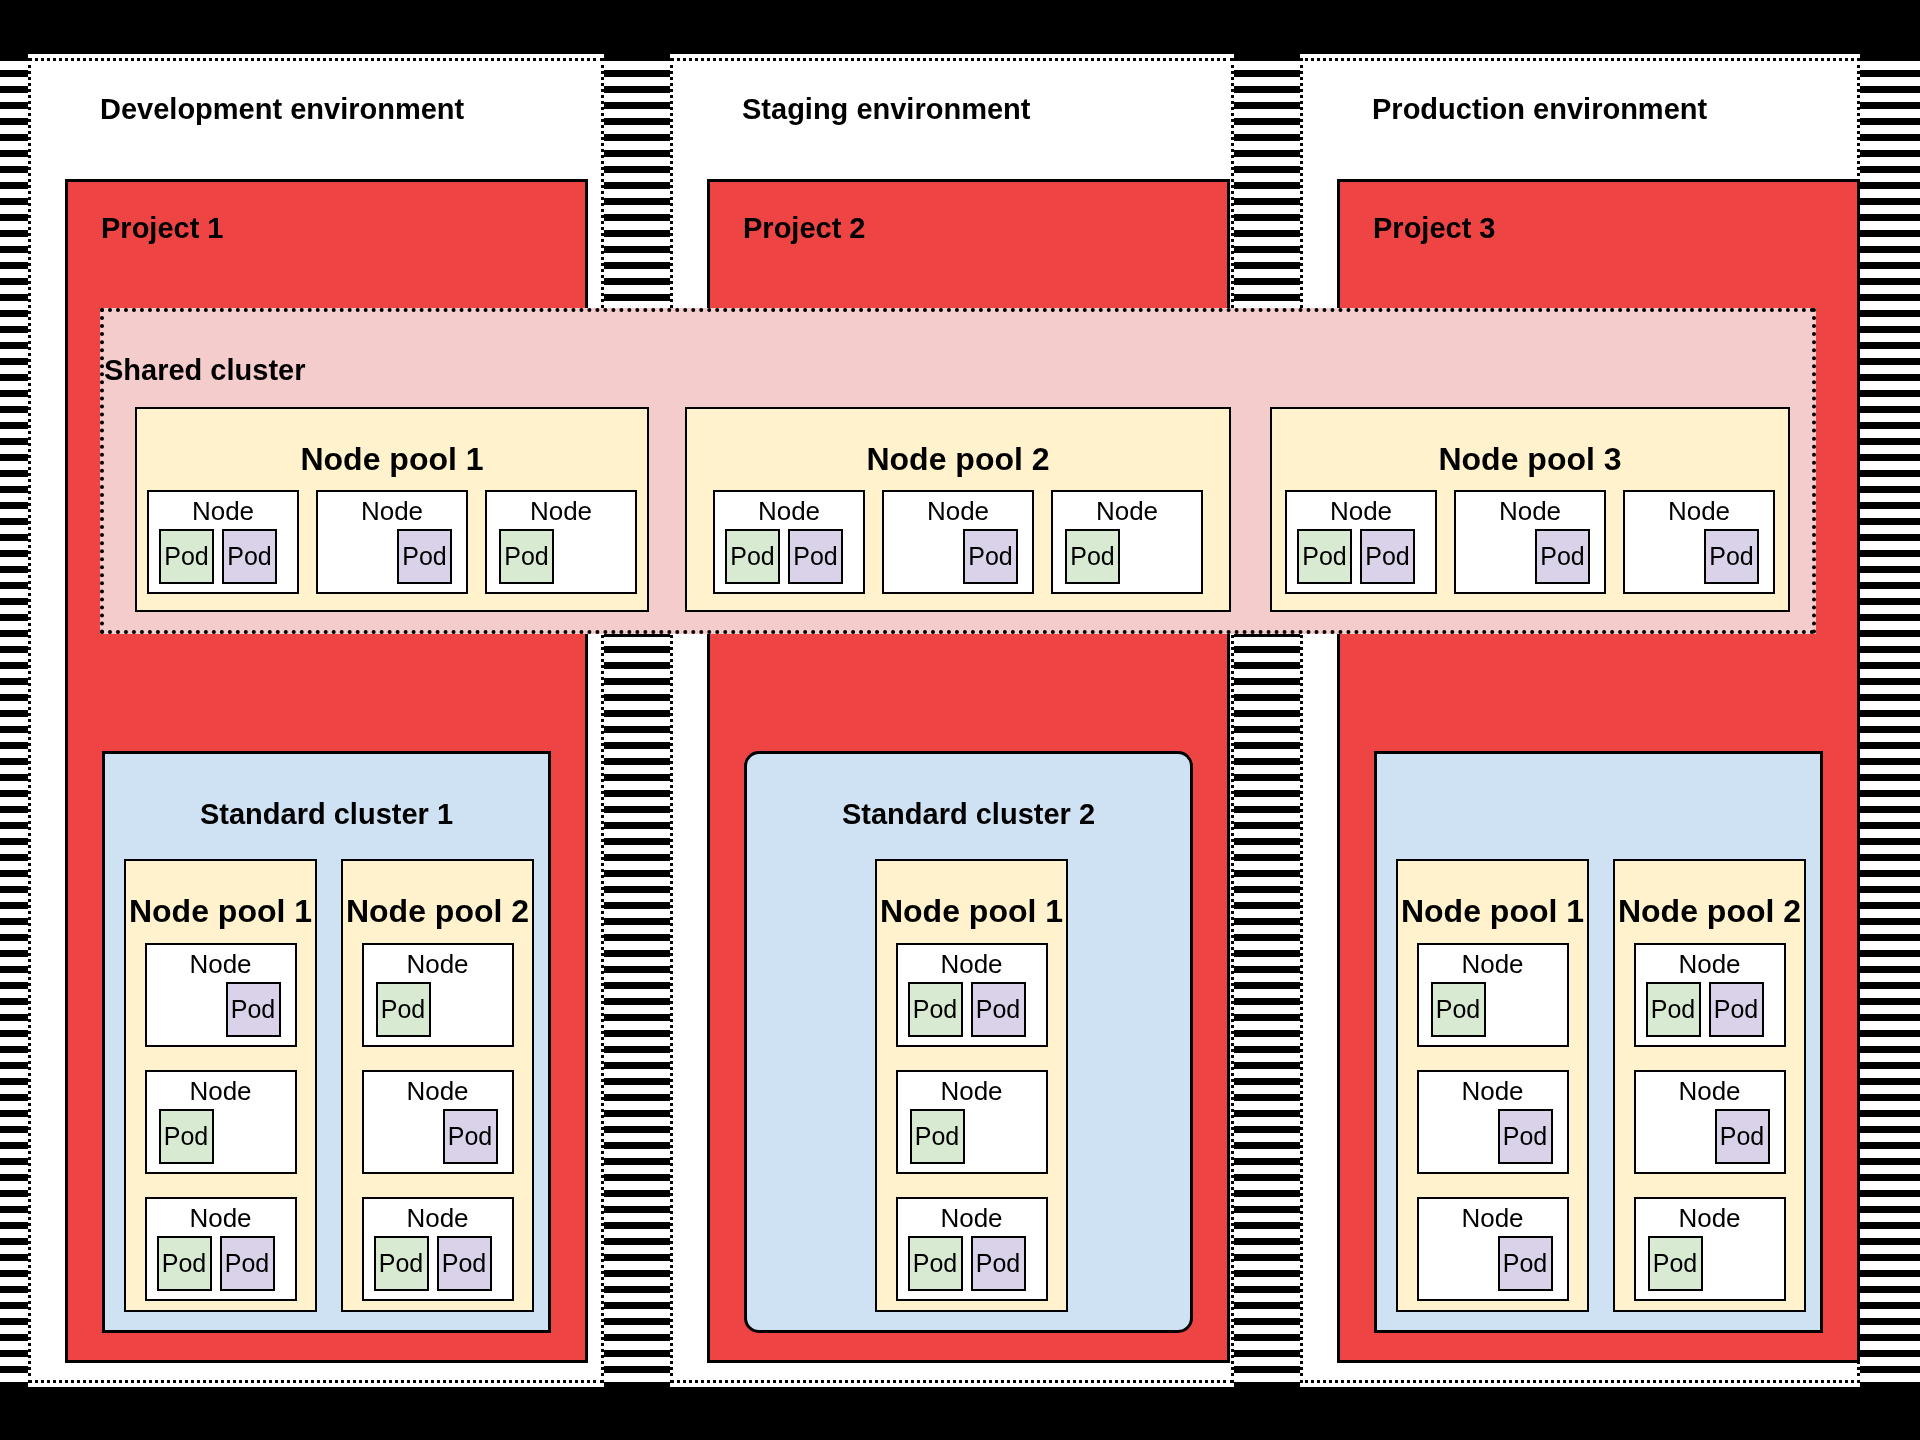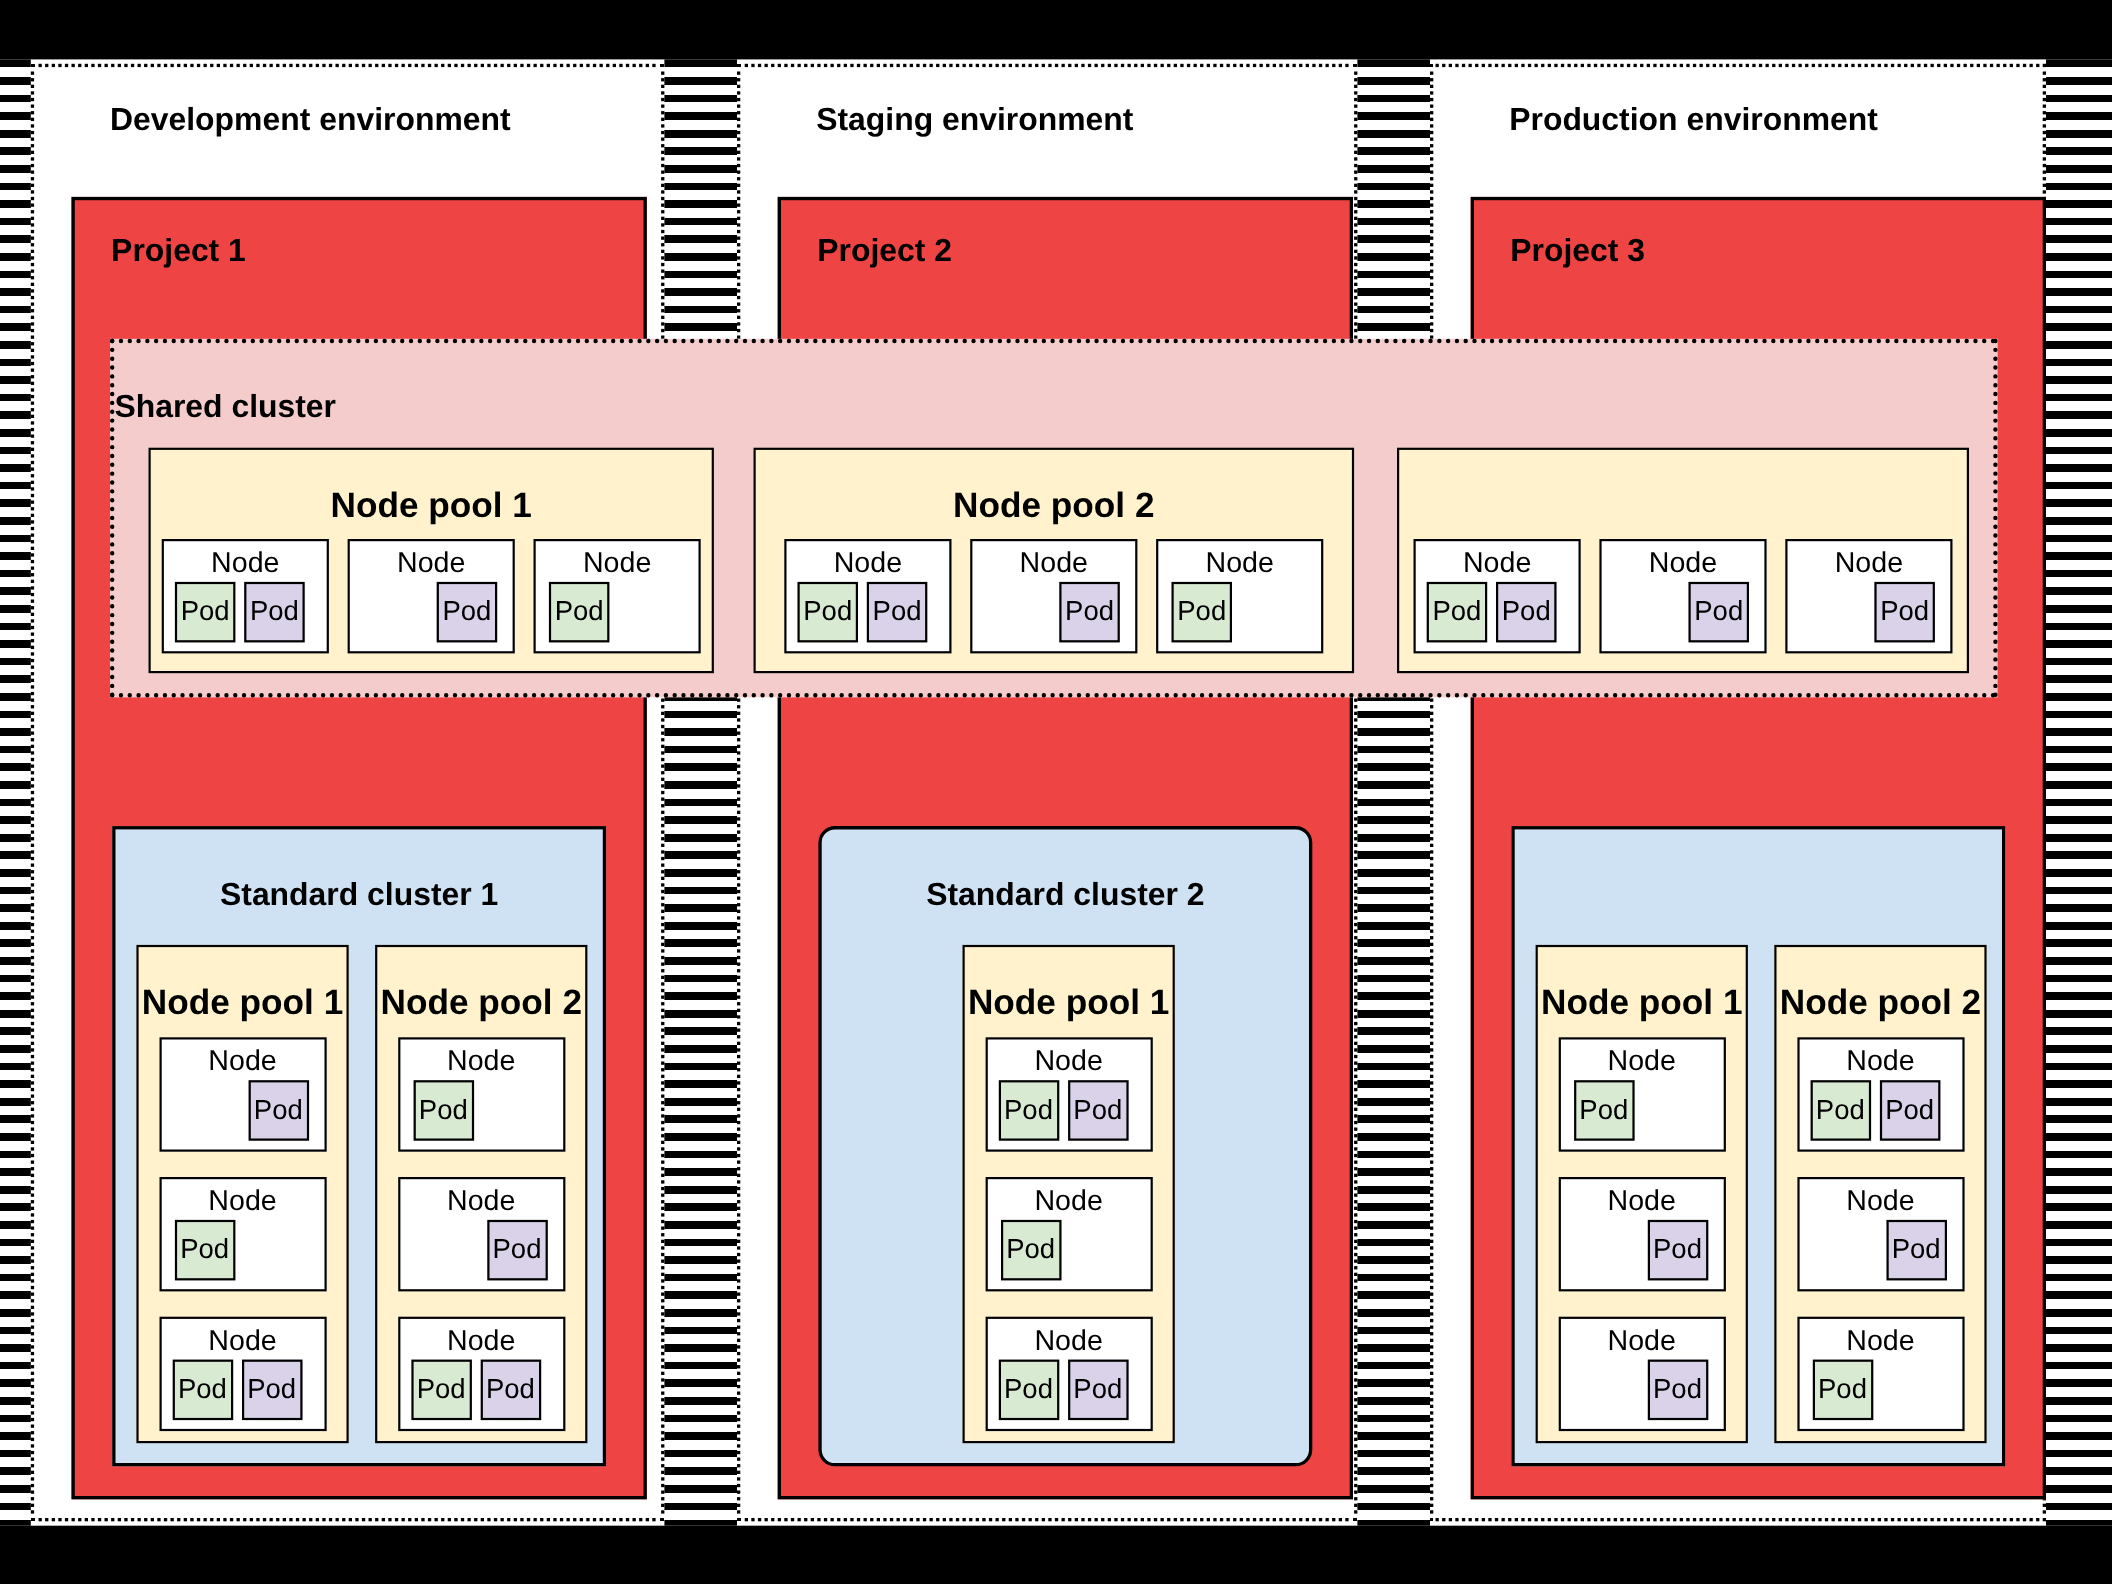--- a/index.html
+++ b/index.html
@@ -240,20 +240,21 @@
             </div>
             <div class="node">
               <div class="node-label">Node</div>
               <div class="pods a-left">
                 <div class="pod green">Pod</div>
               </div>
             </div>
           </div>
         </div>
         <div class="np" style="left: 1166px; width: 520px; top: 95px; height: 205px;">
+          <div class="np-title">Node pool 3</div>
           <div class="nodes-row">
             <div class="node">
               <div class="node-label">Node</div>
               <div class="pods a-pair">
                 <div class="pod green">Pod</div>
                 <div class="pod purple">Pod</div>
               </div>
             </div>
             <div class="node">
               <div class="node-label">Node</div>

